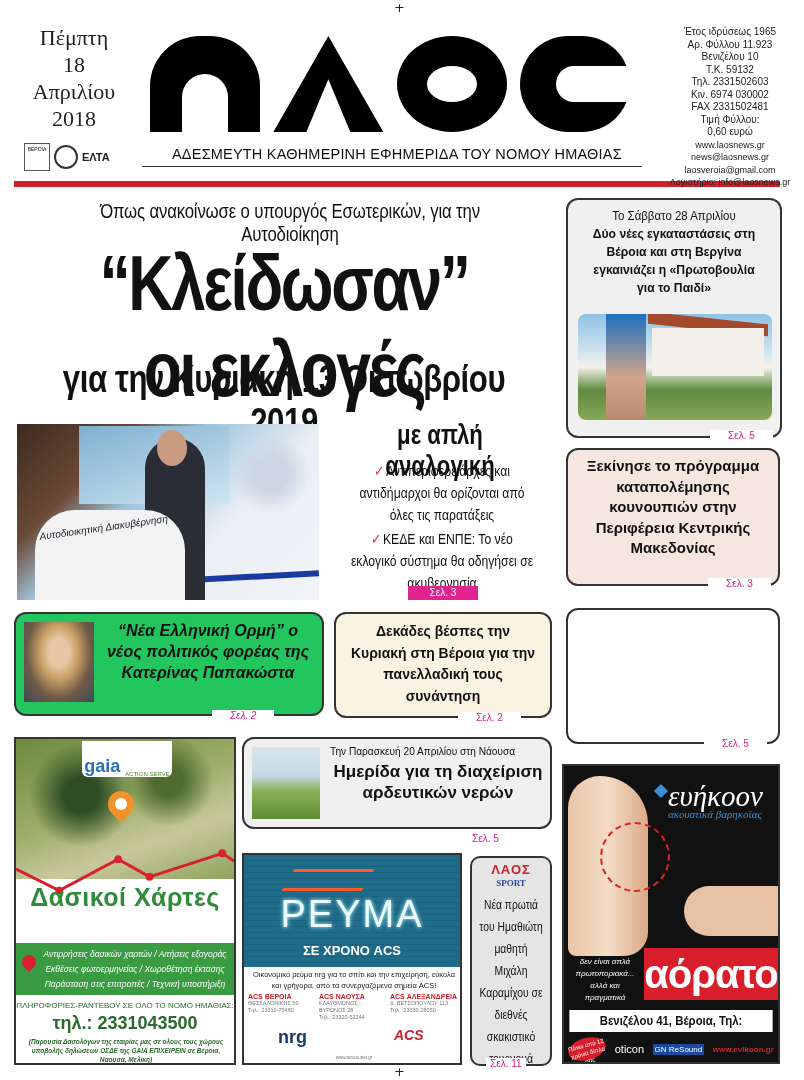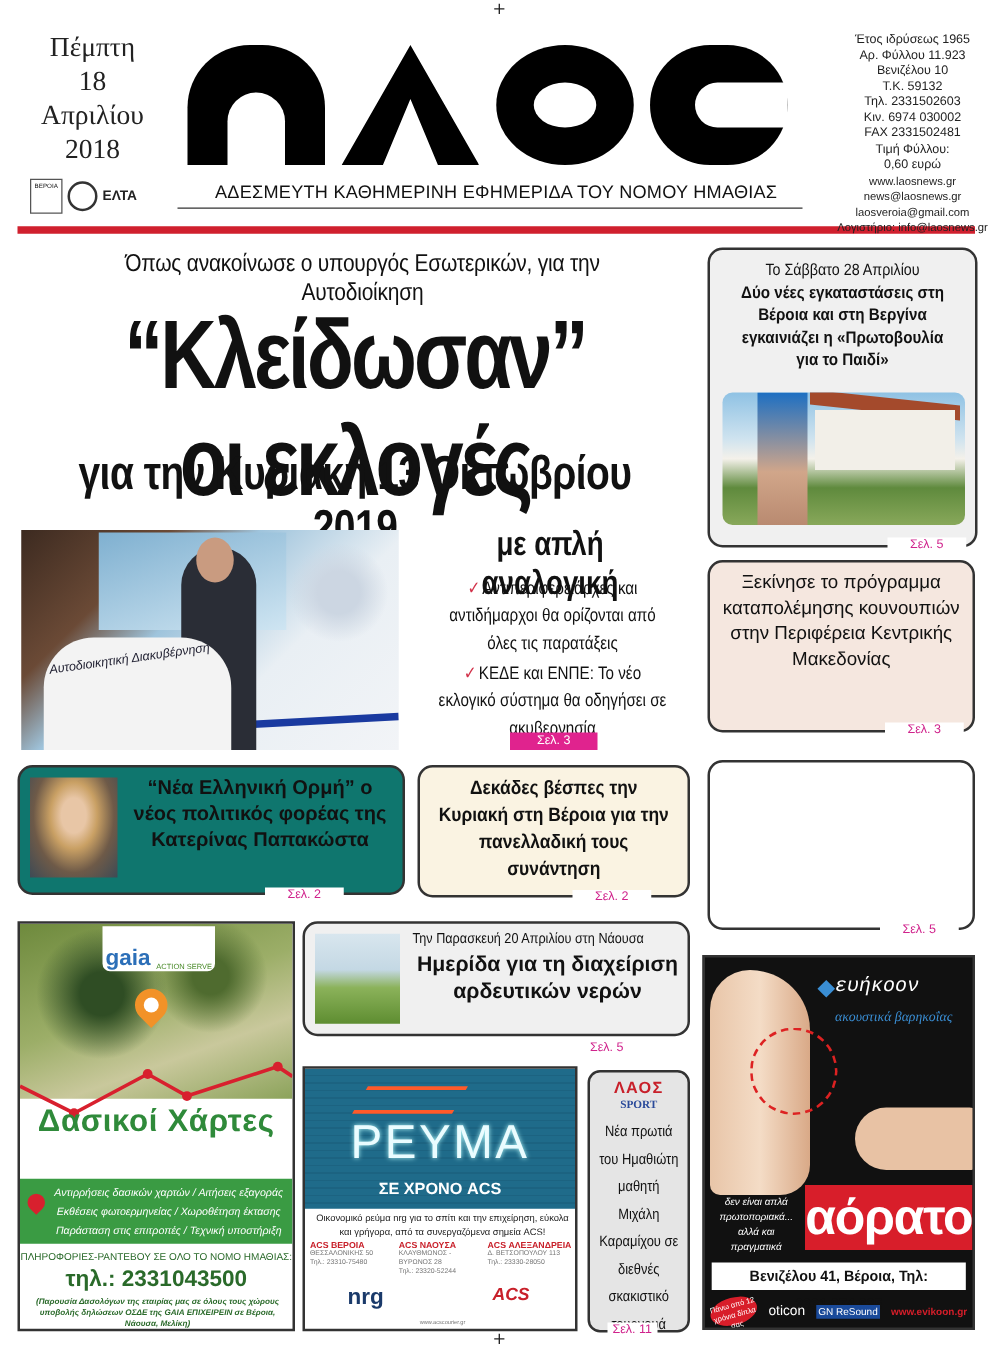--- a/index.html
+++ b/index.html
@@ -60,24 +60,24 @@
   .box-gallery { left: 566px; top: 198px; width: 216px; height: 240px; background: #f0f0f0; }
   .box-gallery .kick { position: absolute; left: 0; top: 8px; width: 100%; text-align: center; font-size: 13px; transform: scaleX(0.88); }
   .box-gallery .title { position: absolute; left: 6px; top: 25px; width: 200px; text-align: center; font-size: 13.5px; font-weight: bold; line-height: 18px; transform: scaleX(0.9); }
   .box-gallery .photo { position: absolute; left: 10px; top: 114px; width: 194px; height: 106px; border-radius: 8px; background: linear-gradient(180deg, #8fc2e4 0%, #cfe3ef 35%, #f4f1ea 50%, #5f8a3d 72%, #88a85a 100%); overflow: hidden; }
   .box-gallery .mural { position: absolute; left: 28px; top: 0; width: 40px; height: 106px; background: linear-gradient(180deg, #1d6fc2, #d1a68a 60%, #b98a70); }
   .box-gallery .roof { position: absolute; left: 70px; top: 4px; width: 120px; height: 12px; background: #a44a2c; transform: skewY(6deg); }
   .box-gallery .house { position: absolute; left: 74px; top: 14px; width: 112px; height: 48px; background: #f2efe8; }
   .box-gallery .ref { left: 142px; top: 230px; }
 
   .box-mosquito { left: 566px; top: 448px; width: 214px; height: 138px; background: #f5e7df; }
-  .box-mosquito .title { position: absolute; left: 4px; top: 6px; width: 202px; text-align: center; font-size: 15px; font-weight: normal; line-height: 20.5px; }
+  .box-mosquito .title { position: absolute; left: 4px; top: 6px; width: 202px; text-align: center; font-size: 15px; font-weight: bold; line-height: 20.5px; }
   .box-mosquito .ref { left: 140px; top: 128px; }
 
-  .box-papakosta { left: 14px; top: 612px; width: 310px; height: 104px; background: #0f766e; }
+  .box-papakosta { left: 14px; top: 612px; width: 310px; height: 104px; background: #22c55e; font-style: italic; }
   .box-papakosta .portrait { position: absolute; left: 8px; top: 8px; width: 70px; height: 80px; background: radial-gradient(ellipse at 50% 38%, #e8c6a6 20%, #c9a064 38%, #6e5a48 65%, #3d4a55 100%); }
   .box-papakosta .title { position: absolute; left: 84px; top: 6px; width: 216px; text-align: center; font-size: 16px; font-weight: bold; line-height: 21px; }
   .box-papakosta .ref { left: 196px; top: 96px; }
 
   .box-vespa { left: 334px; top: 612px; width: 218px; height: 106px; background: #faf3e2; }
   .box-vespa .title { position: absolute; left: 2px; top: 6px; width: 210px; text-align: center; font-size: 15.5px; font-weight: bold; line-height: 21.5px; transform: scaleX(0.9); }
   .box-vespa .ref { left: 122px; top: 98px; }
 
   .box-potato { left: 566px; top: 608px; width: 214px; height: 136px; background: #fff; }
   .box-potato .title { position: absolute; left: 2px; top: 10px; width: 206px; text-align: center; font-size: 15.5px; line-height: 23px; color: #222; }
@@ -121,21 +121,21 @@
 
   .box-sport { left: 470px; top: 856px; width: 82px; height: 210px; border: 2px solid #333; border-radius: 10px; background: #e5e5e5; }
   .box-sport .mini-logo { position: absolute; left: 0; top: 4px; width: 100%; text-align: center; font-size: 13px; font-weight: bold; color: #c8202a; letter-spacing: 1px; }
   .box-sport .sport { position: absolute; left: 0; top: 20px; width: 100%; text-align: center; font-size: 9px; font-weight: bold; color: #2a4a9a; font-family: "Liberation Serif", serif; }
   .box-sport .title { position: absolute; left: 0; top: 36px; width: 100%; text-align: center; font-size: 12px; line-height: 22px; transform: scaleX(0.86); }
   .box-sport .ref { left: 14px; top: 200px; padding: 0 4px; }
 
   .ad-evikoon { left: 562px; top: 764px; width: 218px; height: 300px; border: 2px solid #333; background: #111; overflow: hidden; }
   .ad-evikoon .ear { position: absolute; left: 4px; top: 10px; width: 80px; height: 180px; background: linear-gradient(90deg, #e8c5a8, #f4dcc6, #d9a987); border-radius: 40px 60px 30px 10px; }
   .ad-evikoon .circle { position: absolute; left: 36px; top: 56px; width: 70px; height: 70px; border: 2px dashed #d22; border-radius: 50%; }
-  .ad-evikoon .brand { position: absolute; left: 104px; top: 14px; font-size: 16px; font-family: Liberation Mono, monospace; font-style: italic; color: #fff; }
+  .ad-evikoon .brand { position: absolute; left: 104px; top: 14px; font-size: 29px; font-family: Liberation Serif, serif; font-style: italic; color: #fff; }
   .ad-evikoon .brand-icon { position: absolute; left: 92px; top: 20px; width: 10px; height: 10px; background: #3a8ed4; transform: rotate(45deg); }
   .ad-evikoon .tag { position: absolute; left: 104px; top: 42px; font-size: 11px; font-family: "Liberation Serif", serif; font-style: italic; color: #3a8ed4; }
   .ad-evikoon .hand { position: absolute; left: 120px; top: 120px; width: 100px; height: 50px; background: #e8c2a4; border-radius: 30px 10px 10px 30px; }
   .ad-evikoon .small-text { position: absolute; left: 6px; top: 190px; width: 70px; text-align: center; font-size: 8px; line-height: 12px; color: #fff; font-style: italic; }
   .ad-evikoon .aorato { position: absolute; left: 80px; top: 182px; width: 134px; height: 52px; background: #d81e2a; color: #fff; font-size: 40px; font-weight: bold; text-align: center; line-height: 52px; letter-spacing: -1px; }
   .ad-evikoon .address { position: absolute; left: 0; top: 244px; width: 100%; height: 22px; background: #fff; color: #111; text-align: center; font-size: 12px; font-weight: bold; line-height: 22px; transform: scaleX(0.95); }
   .ad-evikoon .brands { position: absolute; left: 0; top: 268px; width: 100%; height: 30px; display: flex; align-items: center; justify-content: space-around; font-size: 8px; color: #fff; }
   .ad-evikoon .years { background: #d81e2a; border-radius: 50%; width: 38px; height: 22px; font-size: 6px; text-align: center; line-height: 8px; padding-top: 3px; transform: rotate(-15deg); }
   .ad-evikoon .oticon { font-size: 11px; }
   .ad-evikoon .resound { font-size: 8px; background: #1a4a9a; padding: 1px 2px; }

